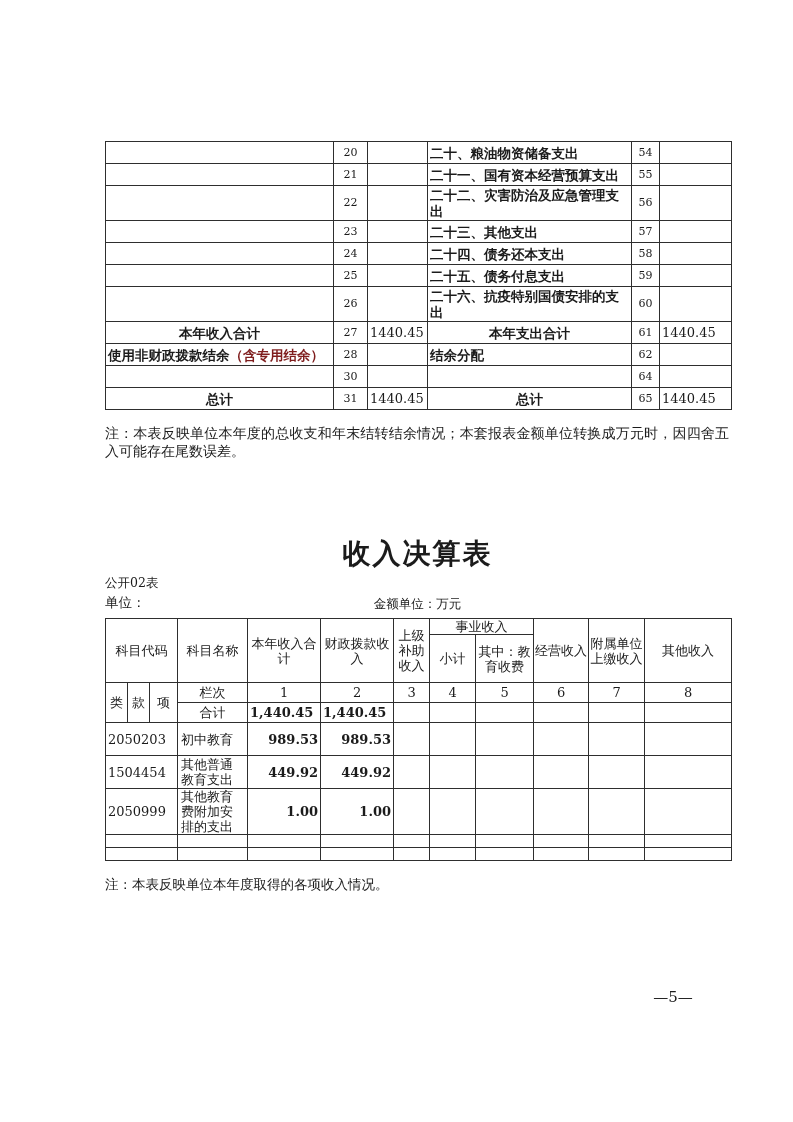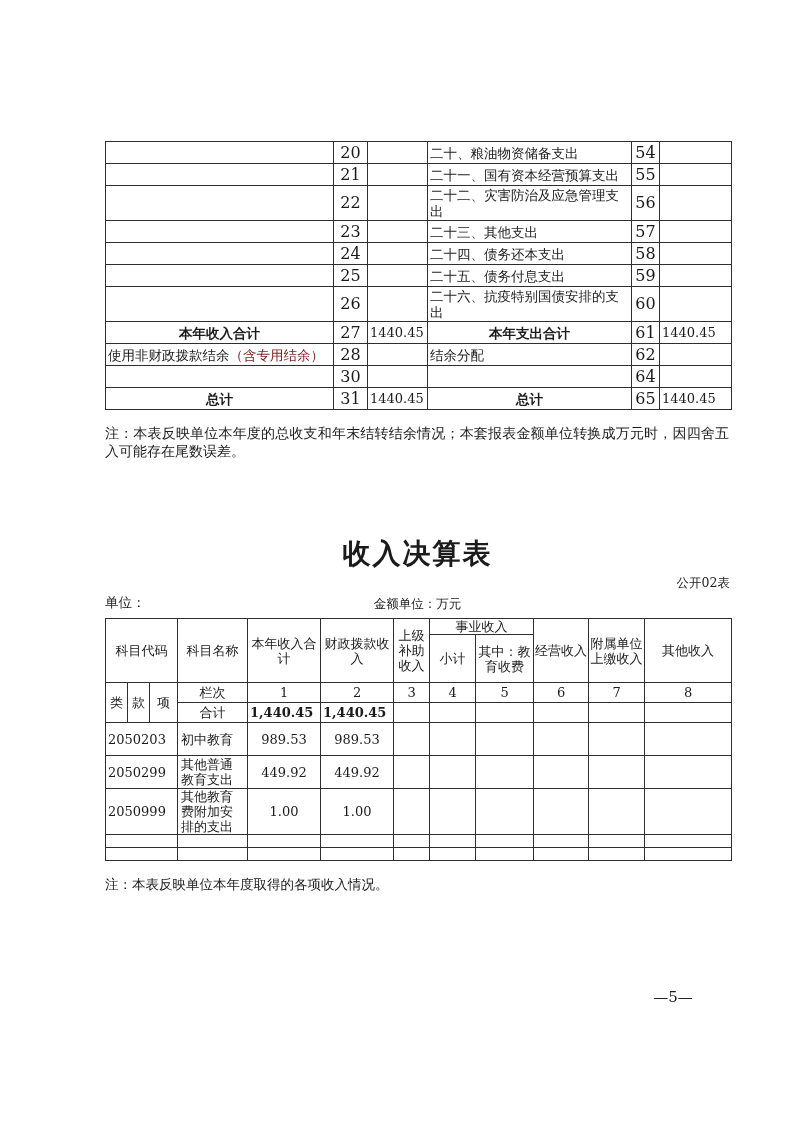--- a/index.html
+++ b/index.html
@@ -9,51 +9,51 @@
     overflow:hidden;
   }
   .abs{position:absolute;}
   table{border-collapse:collapse;table-layout:fixed;}
   td,th{border:1px solid #2e2e2e;padding:0 2px;font-weight:normal;overflow:hidden;vertical-align:middle;word-break:break-all;}
 
   
   #summary-table{left:105px;top:141px;width:626px;}
   #summary-table td{font-size:13.5px;line-height:16px;height:21px;}
   #summary-table tr.tall td{height:34px;}
-  #summary-table td.item{text-align:left;padding:0 2px;}
+  #summary-table td.item{text-align:left;padding:0 2px;font-weight:bold;}
   #summary-table td.bold-center{text-align:center;font-weight:bold;}
-  #summary-table td.rowno{text-align:center;font-size:16px;}
+  #summary-table td.rowno{text-align:center;font-size:11px;}
   #summary-table td.amt{text-align:left;font-size:13px;padding:0 2px;}
 
   .note{left:105px;top:424px;width:624px;font-size:14px;line-height:18px;text-align:justify;}
 
   
   .income-title{left:105px;top:535px;width:625px;text-align:center;
     font-family:"DejaVu Sans","Liberation Sans",sans-serif;
     font-size:28px;font-weight:bold;letter-spacing:2px;}
-  .doc-code{left:105px;top:575px;width:625px;text-align:right;font-size:12.5px;}
+  .doc-code{left:105px;top:575px;width:625px;font-size:12.5px;}
   .unit-label{left:105px;top:594px;width:300px;text-align:left;font-size:13.5px;}
   .amount-unit{left:105px;top:596px;width:625px;text-align:center;font-size:12.5px;}
 
   #income-table{left:105px;top:618px;width:626px;}
   #income-table th{font-size:13px;line-height:15px;text-align:center;padding:0 1px;}
   #income-table td{font-size:13px;line-height:15px;}
   #income-table tr.hA{height:16px;}
   #income-table tr.hB{height:48px;}
   #income-table tr.hC{height:20px;}
   #income-table tr.hD{height:20px;}
   #income-table td.ksp{text-align:center;}
   #income-table td.lc{text-align:center;}
   #income-table td.cn{text-align:center;}
   #income-table td.totv{font-weight:bold;text-align:left;padding:0 2px;}
   #income-table tr.ir td{height:32px;}
   #income-table tr.ir.blank td{height:12px;}
   #income-table td.code{text-align:left;padding:0 2px;}
   #income-table td.name{text-align:left;padding:0 3px;}
-  #income-table td.val{text-align:center;padding:0 2px;}
+  #income-table td.val{text-align:right;padding:0 2px;font-weight:bold;}
 
   .note2{left:105px;top:876px;width:624px;font-size:13.5px;}
   .page-number{left:638px;top:988px;width:70px;text-align:center;font-size:15px;}
 </style>
 </head>
 <body>
 
 <table id="summary-table" class="abs">
   <colgroup>
     <col style="width:228px">
@@ -226,21 +226,21 @@
         <td class="val">989.53</td>
         <td class="val">989.53</td>
         <td class="val"></td>
         <td class="val"></td>
         <td class="val"></td>
         <td class="val"></td>
         <td class="val"></td>
         <td class="val"></td>
       </tr>
       <tr class="ir">
-        <td class="code" colspan="3">2050299</td>
+        <td class="code" colspan="3">1504454</td>
         <td class="name">其他普通教育支出</td>
         <td class="val">449.92</td>
         <td class="val">449.92</td>
         <td class="val"></td>
         <td class="val"></td>
         <td class="val"></td>
         <td class="val"></td>
         <td class="val"></td>
         <td class="val"></td>
       </tr>

